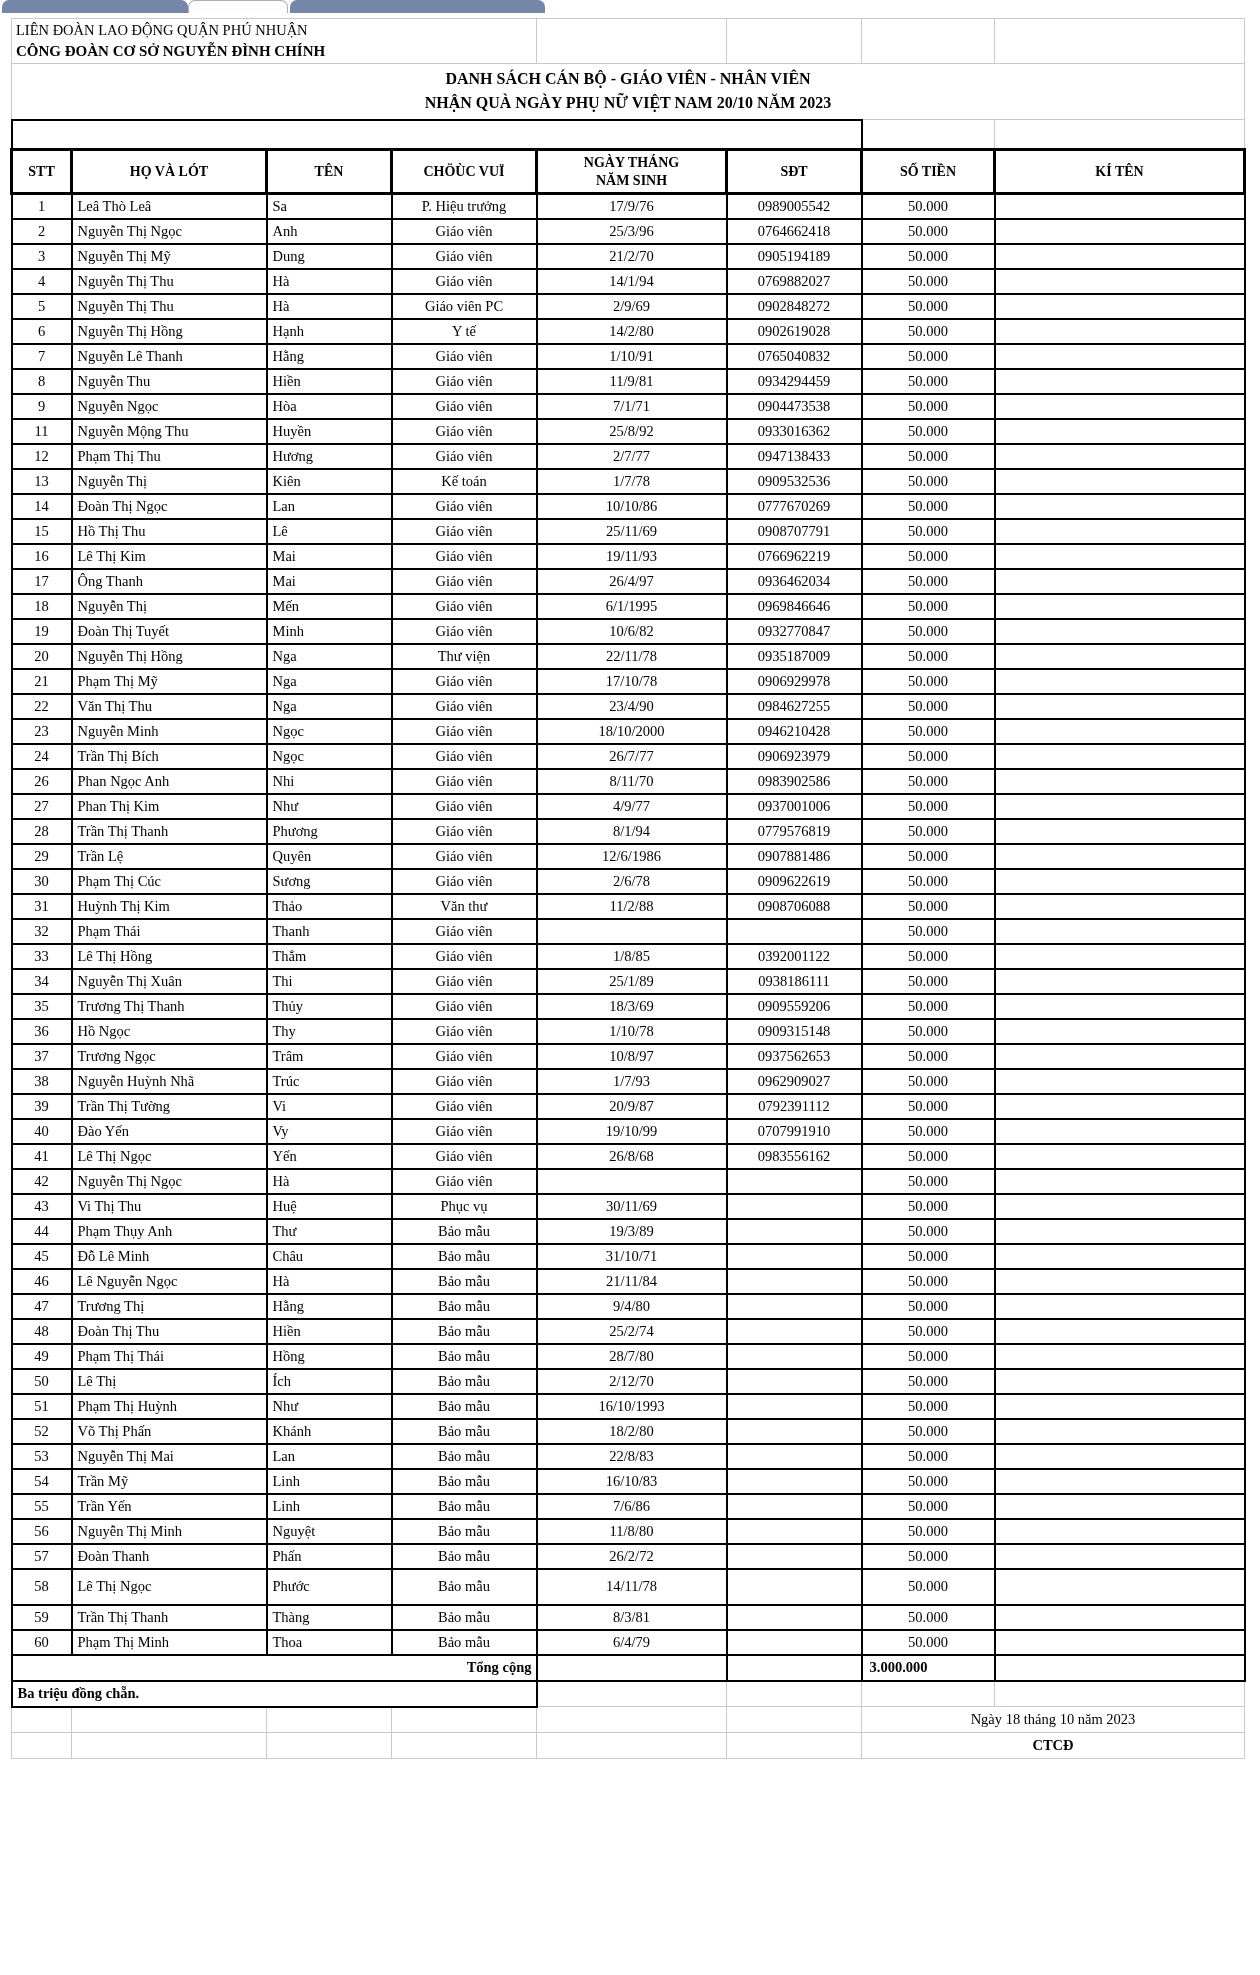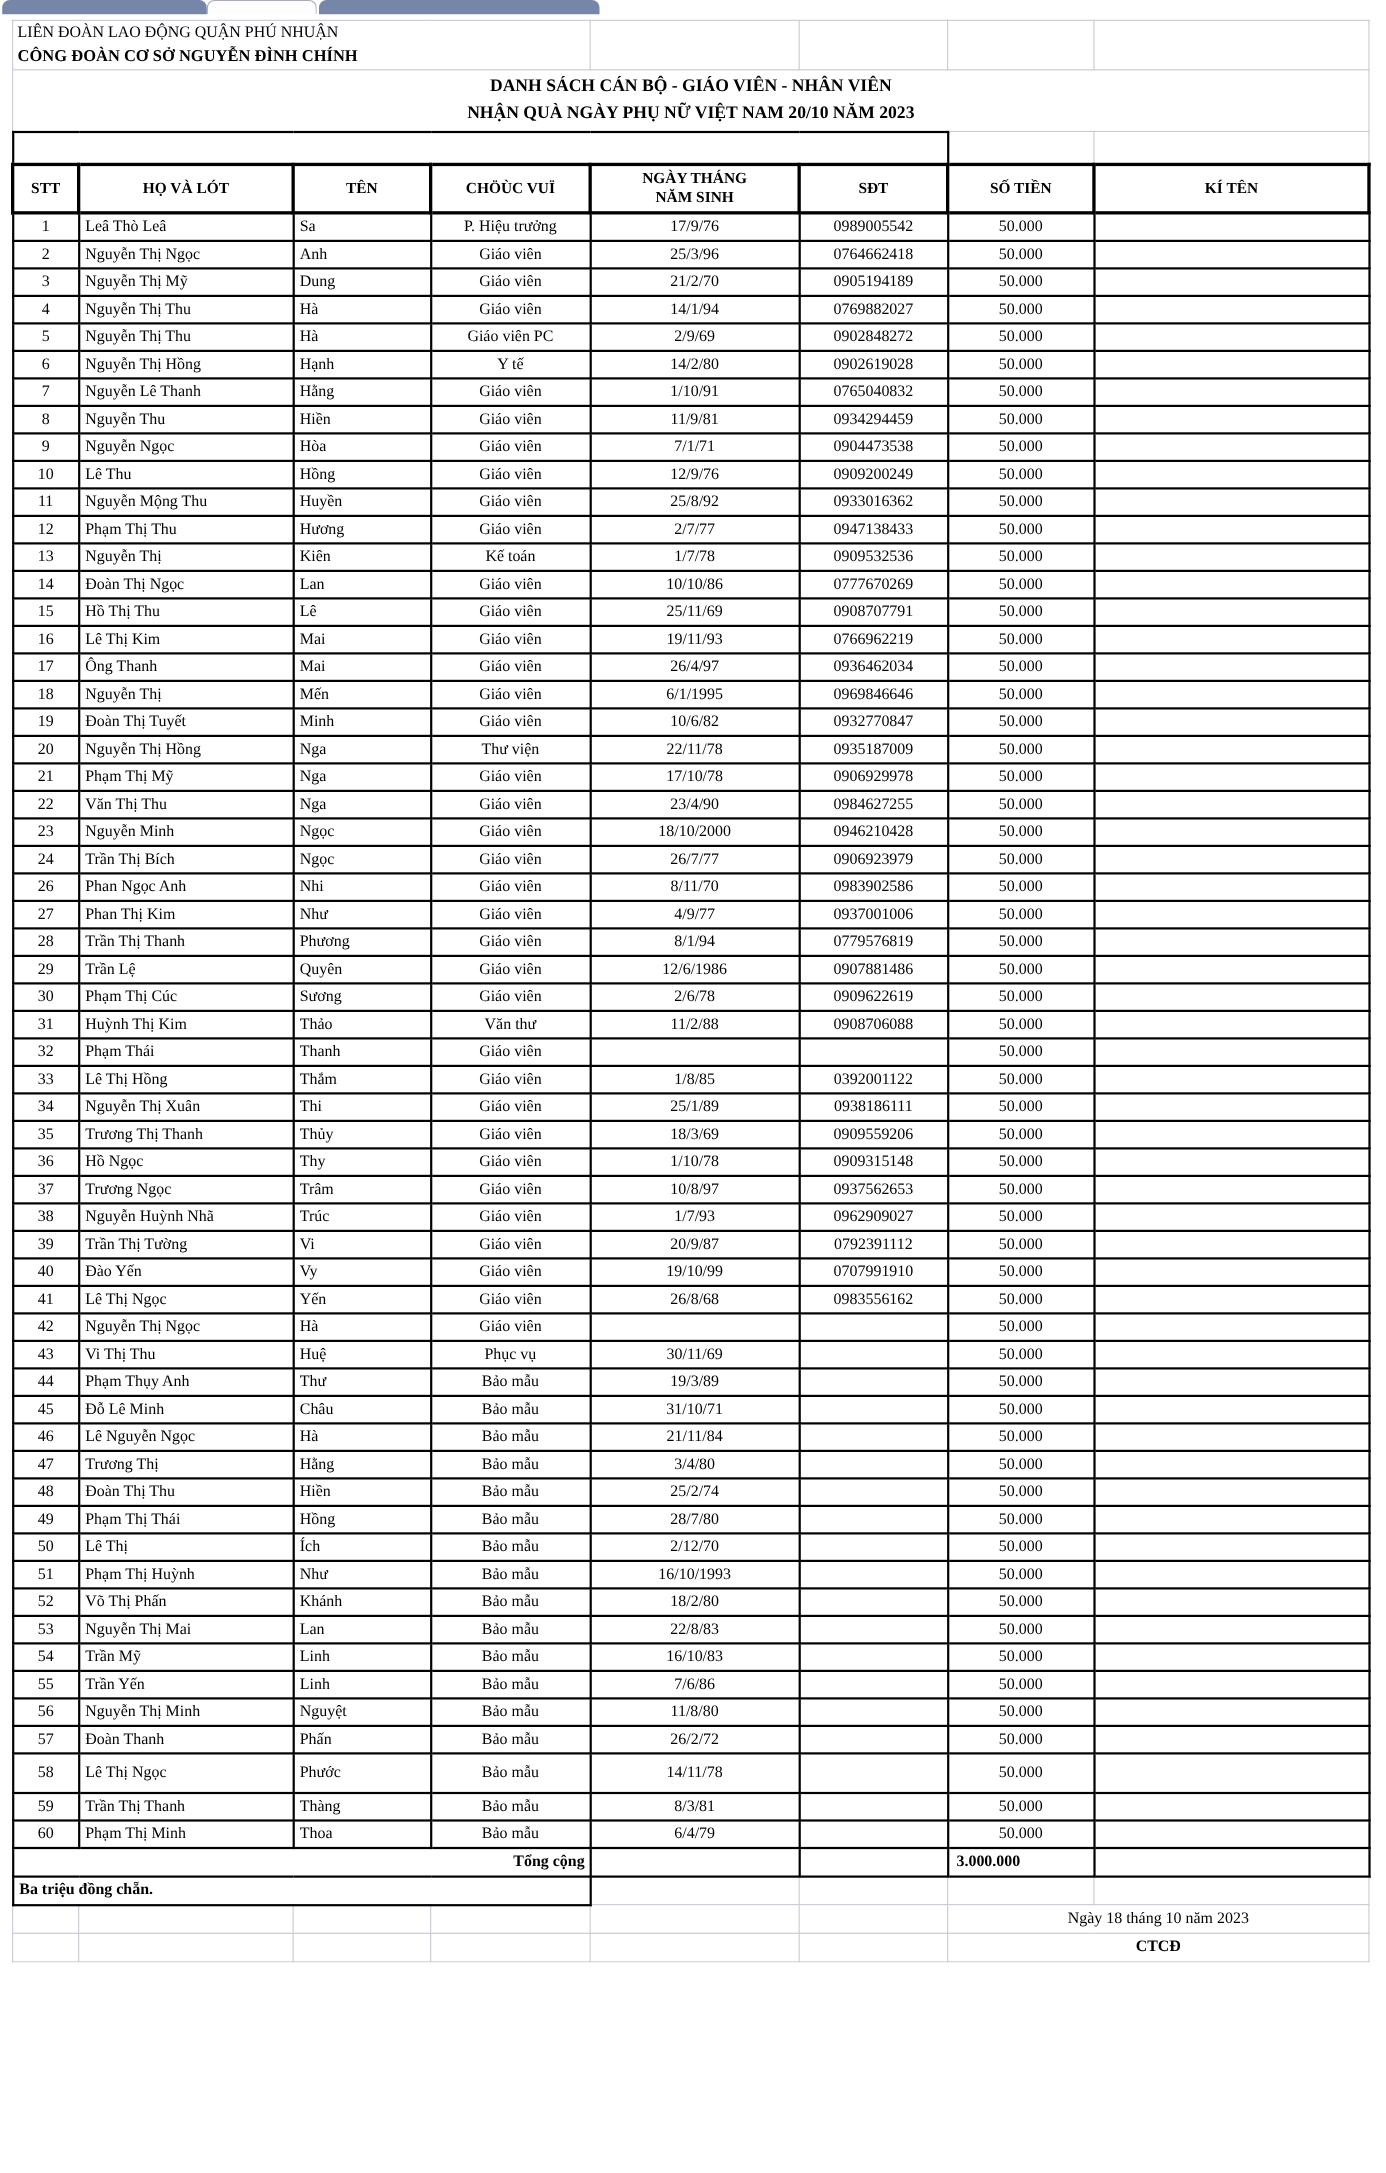--- a/index.html
+++ b/index.html
@@ -163,30 +163,20 @@
         <td class="bk ac">9</td>
         <td class="bk al">Nguyễn Ngọc</td>
         <td class="bk al">Hòa</td>
         <td class="bk ac">Giáo viên</td>
         <td class="bk ac">7/1/71</td>
         <td class="bk ac">0904473538</td>
         <td class="bk ac">50.000</td>
         <td class="bk ac"></td>
       </tr>
       <tr style="height: 25px;">
-        <td class="bk ac">10</td>
-        <td class="bk al">Lê Thu</td>
-        <td class="bk al">Hồng</td>
-        <td class="bk ac">Giáo viên</td>
-        <td class="bk ac">12/9/76</td>
-        <td class="bk ac">0909200249</td>
-        <td class="bk ac">50.000</td>
-        <td class="bk ac"></td>
-      </tr>
-      <tr style="height: 25px;">
         <td class="bk ac">11</td>
         <td class="bk al">Nguyễn Mộng Thu</td>
         <td class="bk al">Huyền</td>
         <td class="bk ac">Giáo viên</td>
         <td class="bk ac">25/8/92</td>
         <td class="bk ac">0933016362</td>
         <td class="bk ac">50.000</td>
         <td class="bk ac"></td>
       </tr>
       <tr style="height: 25px;">
@@ -527,21 +517,21 @@
         <td class="bk ac">21/11/84</td>
         <td class="bk ac"></td>
         <td class="bk ac">50.000</td>
         <td class="bk ac"></td>
       </tr>
       <tr style="height: 25px;">
         <td class="bk ac">47</td>
         <td class="bk al">Trương Thị</td>
         <td class="bk al">Hằng</td>
         <td class="bk ac">Bảo mẫu</td>
-        <td class="bk ac">3/4/80</td>
+        <td class="bk ac">9/4/80</td>
         <td class="bk ac"></td>
         <td class="bk ac">50.000</td>
         <td class="bk ac"></td>
       </tr>
       <tr style="height: 25px;">
         <td class="bk ac">48</td>
         <td class="bk al">Đoàn Thị Thu</td>
         <td class="bk al">Hiền</td>
         <td class="bk ac">Bảo mẫu</td>
         <td class="bk ac">25/2/74</td>

